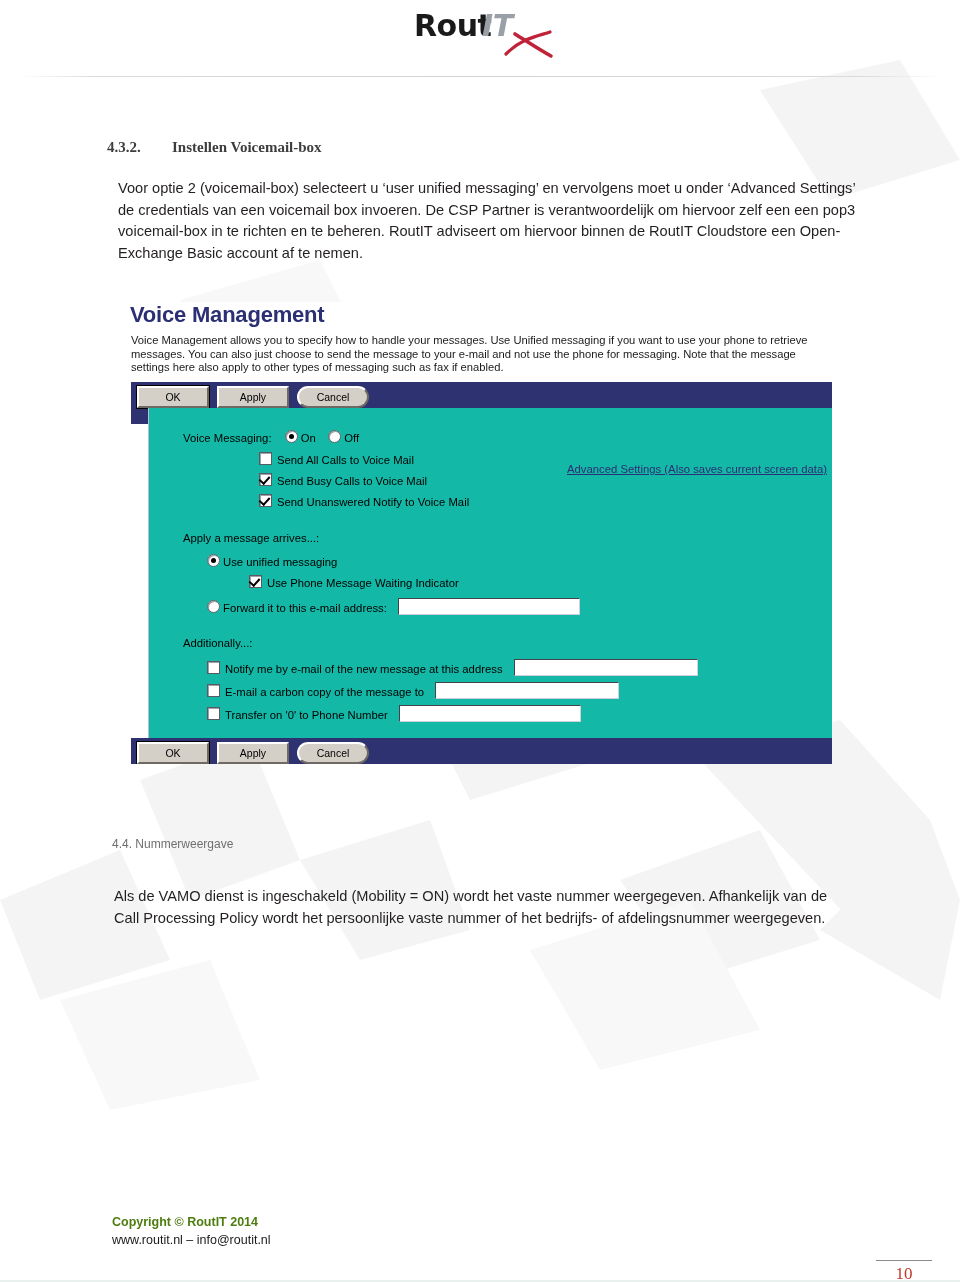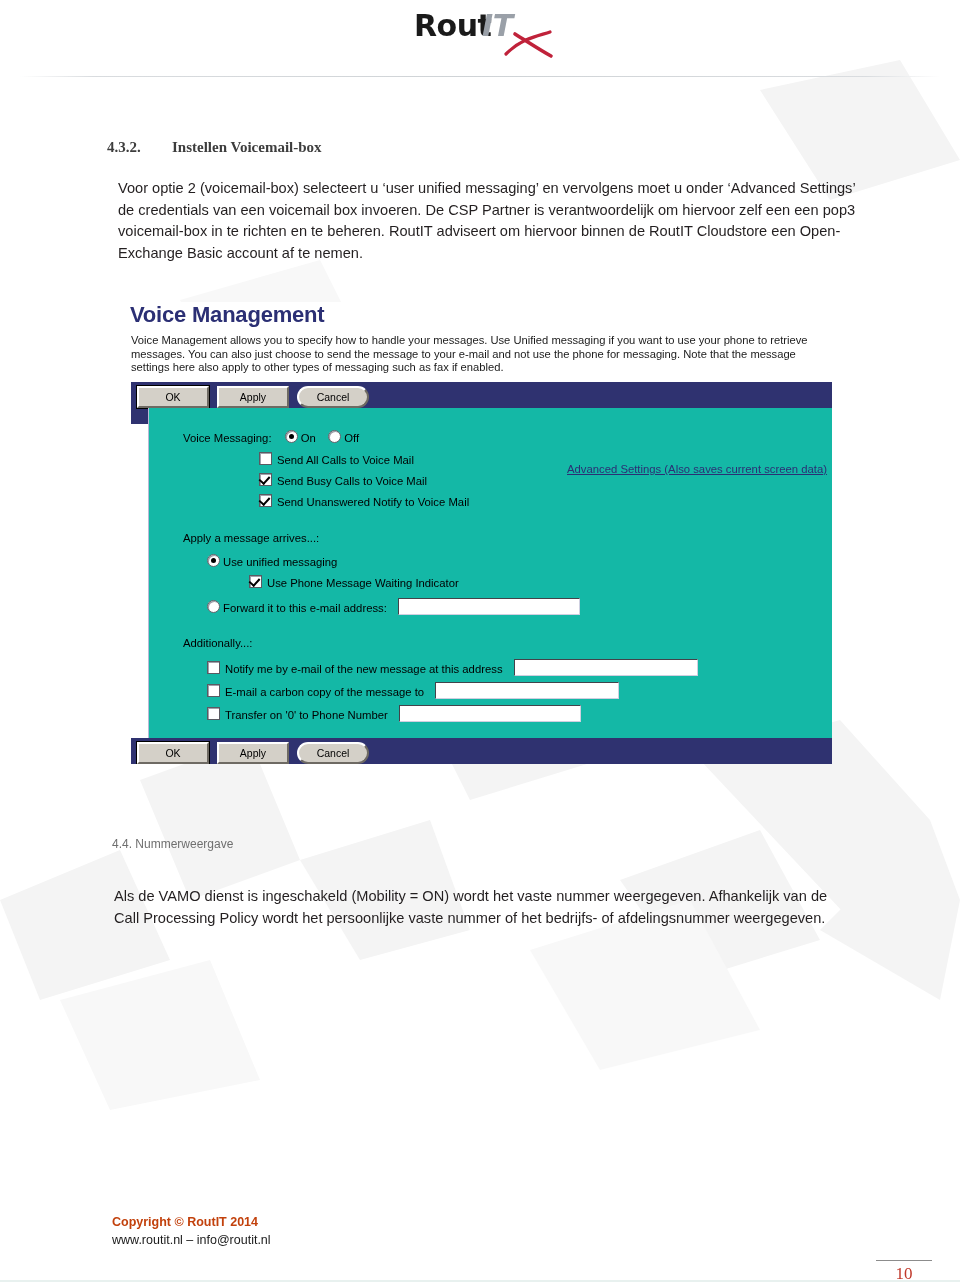--- a/index.html
+++ b/index.html
@@ -252,21 +252,21 @@
     width: 960px;
     z-index: 4;
   }
   #copyright {
     position: absolute;
     left: 112px;
     top: 5px;
     font-family: "Liberation Sans", sans-serif;
     font-weight: bold;
     font-size: 12.5px;
-    color: #c2410c;
+    color: #4d7c0f;
     white-space: nowrap;
   }
   #weblink {
     position: absolute;
     left: 112px;
     top: 23px;
     font-family: "Liberation Sans", sans-serif;
     font-size: 12.5px;
     color: #1a1a1a;
     white-space: nowrap;

